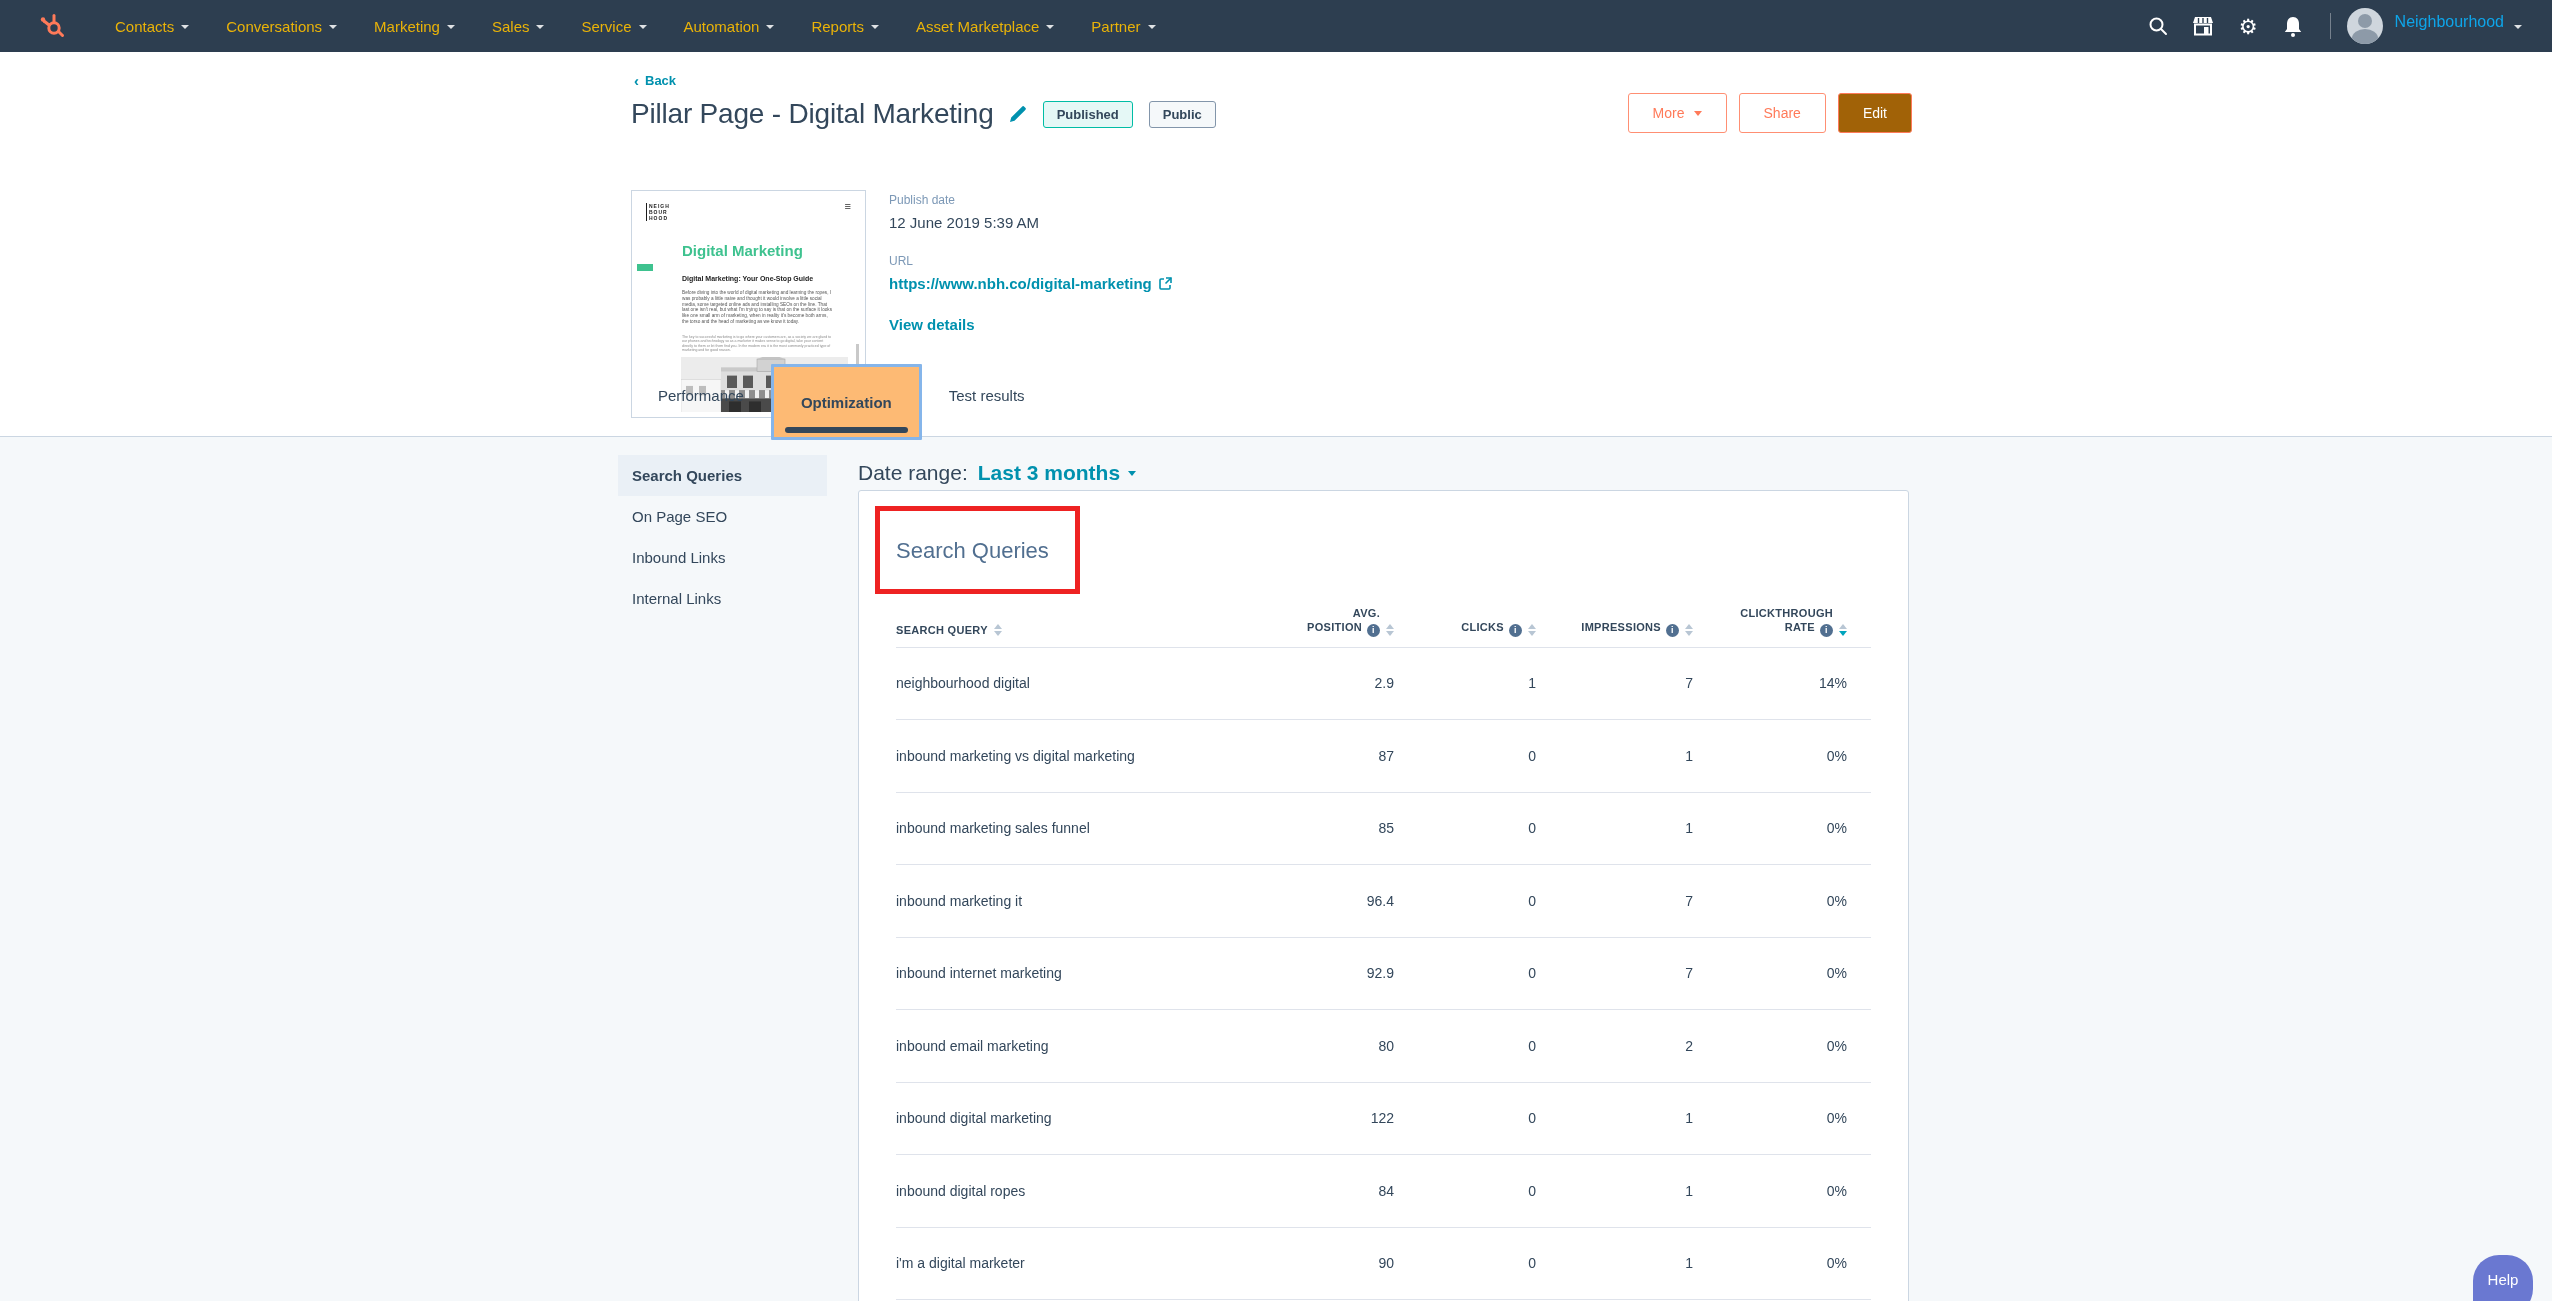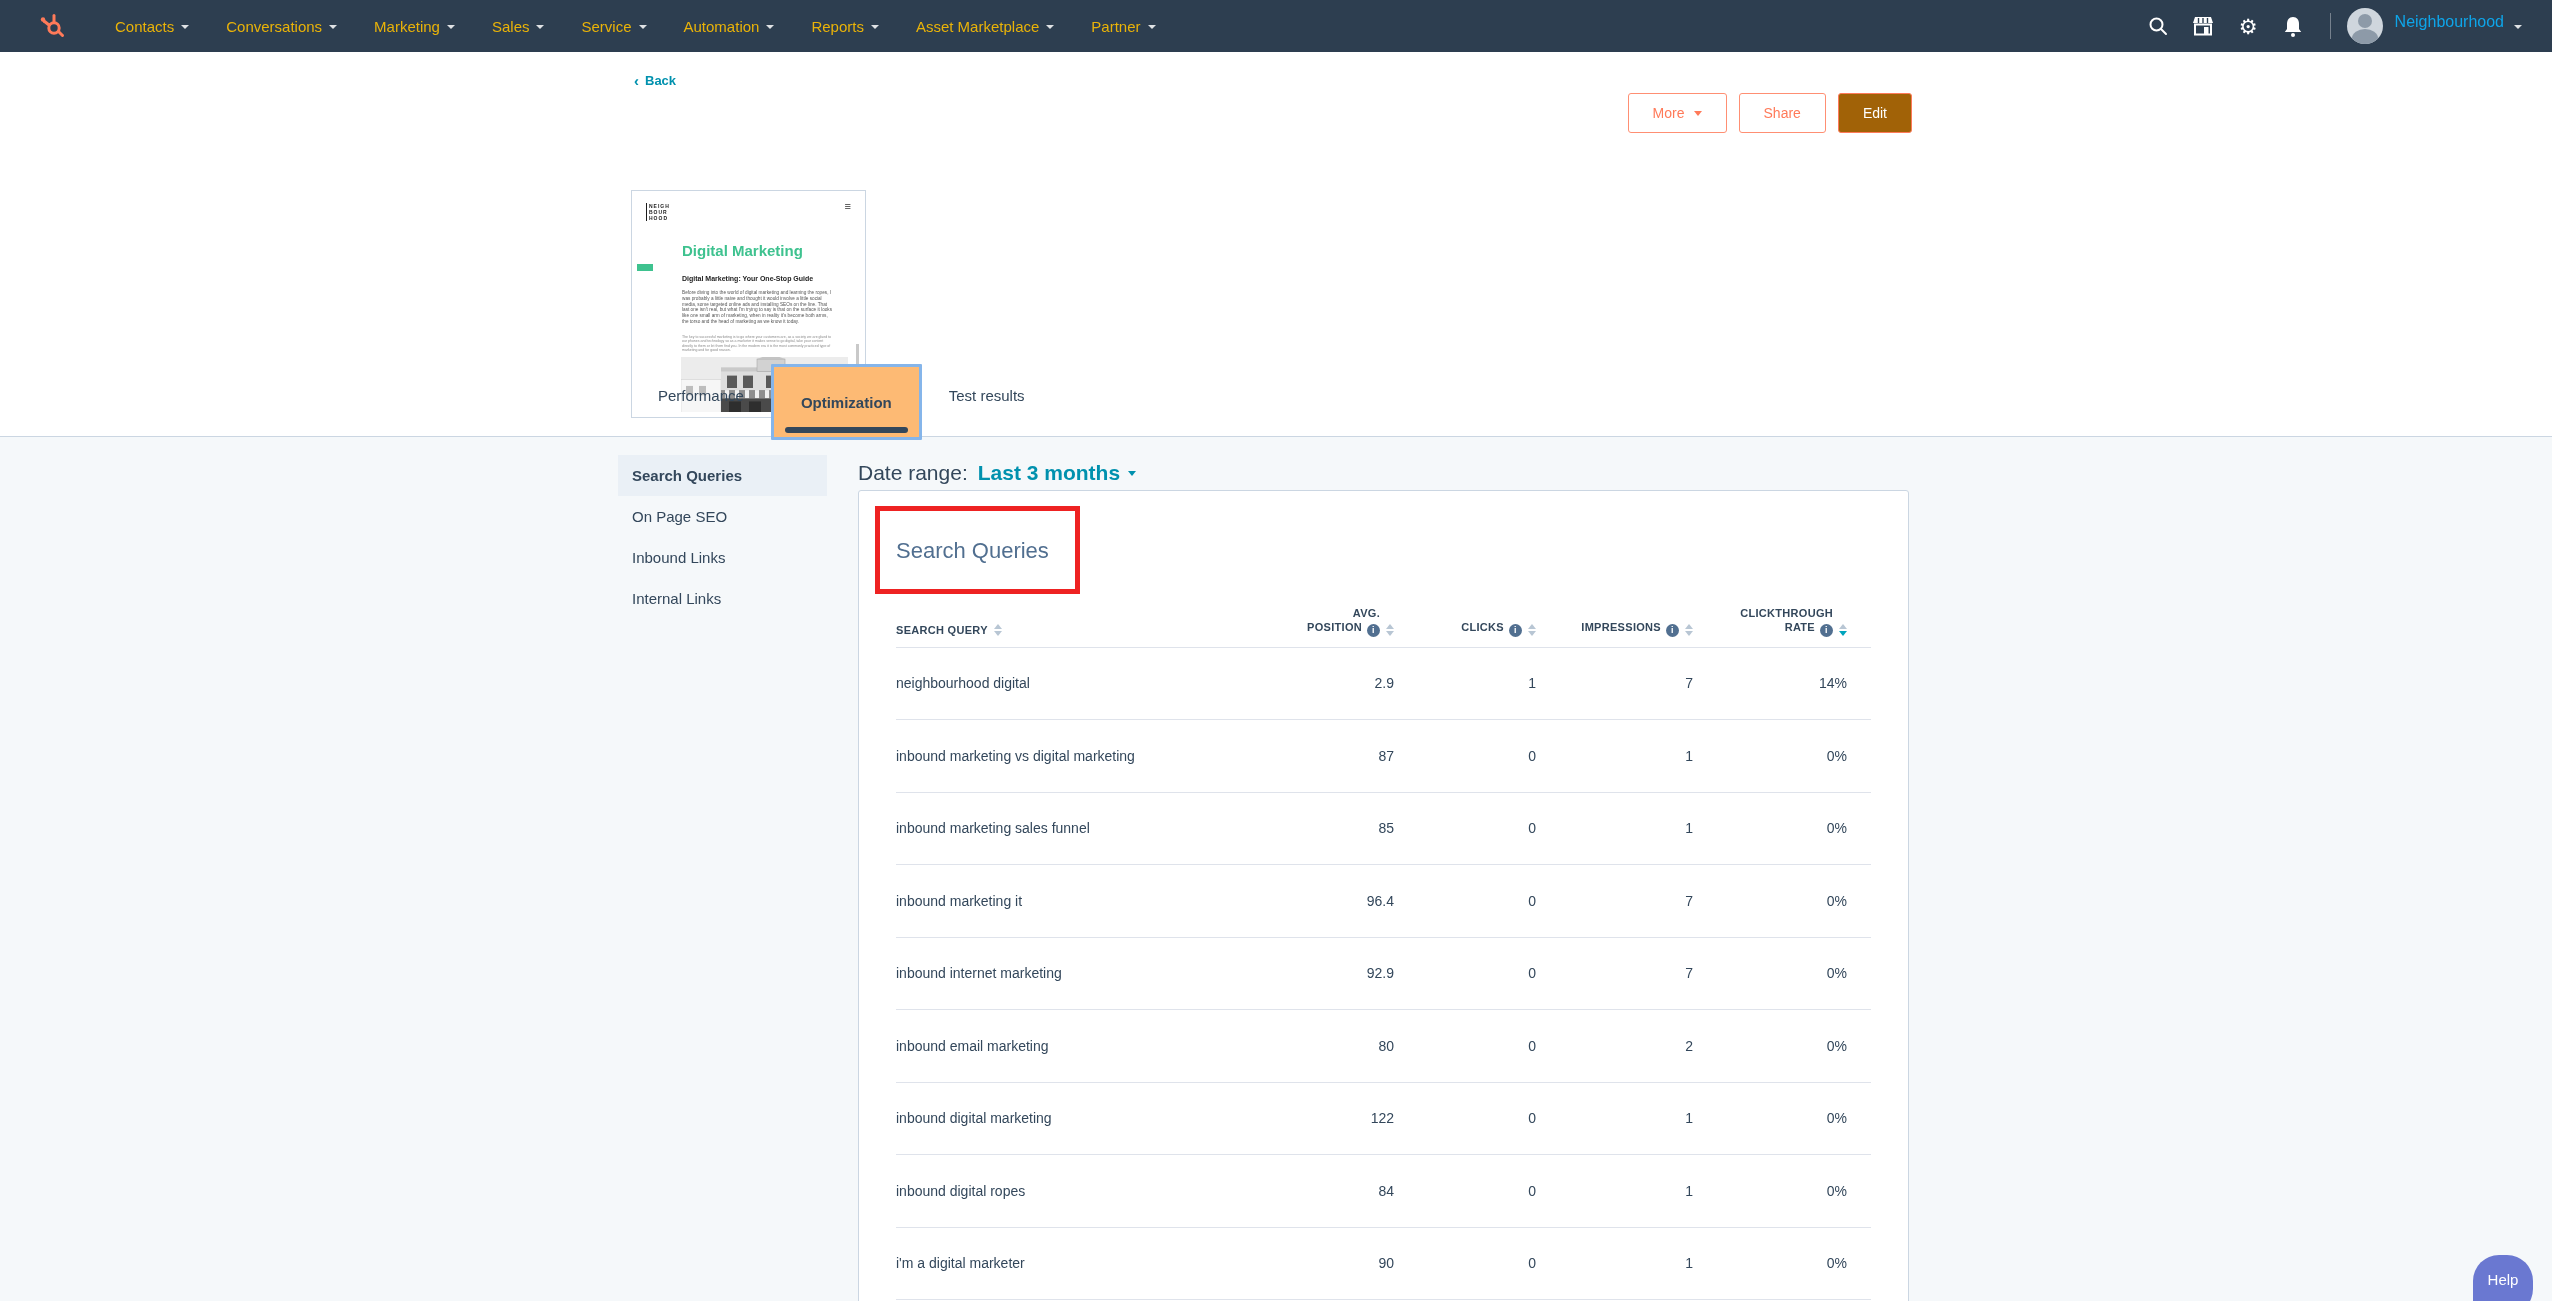--- a/index.html
+++ b/index.html
@@ -203,20 +203,30 @@
   </div>
 </div>
 
 <div class="page-header">
 
   <div class="back">
     <span class="lt">‹</span>
     <span>Back</span>
   </div>
 
+  <div class="title-row">
+    <span class="page-title">Pillar Page - Digital Marketing</span>
+    <span class="pencil">
+      <svg width="19" height="19" viewBox="0 0 19 19">
+          <path d="M2 17 l1.2-4.5 L14 1.7 a1.6 1.6 0 0 1 2.3 0 l1 1 a1.6 1.6 0 0 1 0 2.3 L6.5 15.8 Z" fill="#0091ae"></path>
+        </svg>
+    </span>
+    <span class="badge badge-published">Published</span>
+    <span class="badge badge-public">Public</span>
+  </div>
 
   <div class="actions">
     <span class="btn btn-outline">
         <span>More</span>
         <span class="caret-o"></span>
       </span>
     <span class="btn btn-outline">
         <span>Share</span>
       </span>
     <span class="btn btn-primary">
@@ -267,20 +277,35 @@
         <rect x="68" y="43" width="12" height="17" fill="#2e2e2e"></rect>
         <rect x="90" y="43" width="12" height="17" fill="#2e2e2e"></rect>
         <rect x="112" y="43" width="12" height="17" fill="#2e2e2e"></rect>
         <rect x="140" y="20" width="27" height="40" fill="#f3f3f3"></rect>
         <rect x="146" y="28" width="6" height="8" fill="#c7c7c7"></rect>
       </svg>
       <div class="t-scroll"></div>
     </div>
   </div>
 
+  <div class="meta">
+    <div class="meta-label">Publish date</div>
+    <div class="meta-value">12 June 2019 5:39 AM</div>
+    <div class="meta-gap"></div>
+    <div class="meta-label">URL</div>
+    <div class="url-link">
+      <span>https://www.nbh.co/digital-marketing</span>
+      <svg width="13" height="13" viewBox="0 0 13 13">
+          <path d="M5 2 H2 a1 1 0 0 0 -1 1 v8 a1 1 0 0 0 1 1 h8 a1 1 0 0 0 1 -1 V8" fill="none" stroke="#0091ae" stroke-width="1.6"></path>
+          <path d="M7 1 h5 v5" fill="none" stroke="#0091ae" stroke-width="1.6"></path>
+          <line x1="12" y1="1" x2="6.5" y2="6.5" stroke="#0091ae" stroke-width="1.6"></line>
+        </svg>
+    </div>
+    <div class="view-details">View details</div>
+  </div>
 
   <div class="tabs">
     <span class="tab">Performance</span>
     <span class="tab tab-active">Optimization</span>
     <span class="tab">Test results</span>
   </div>
 </div>
 
 <div class="sidebar">
   <div class="side-item active">Search Queries</div>

